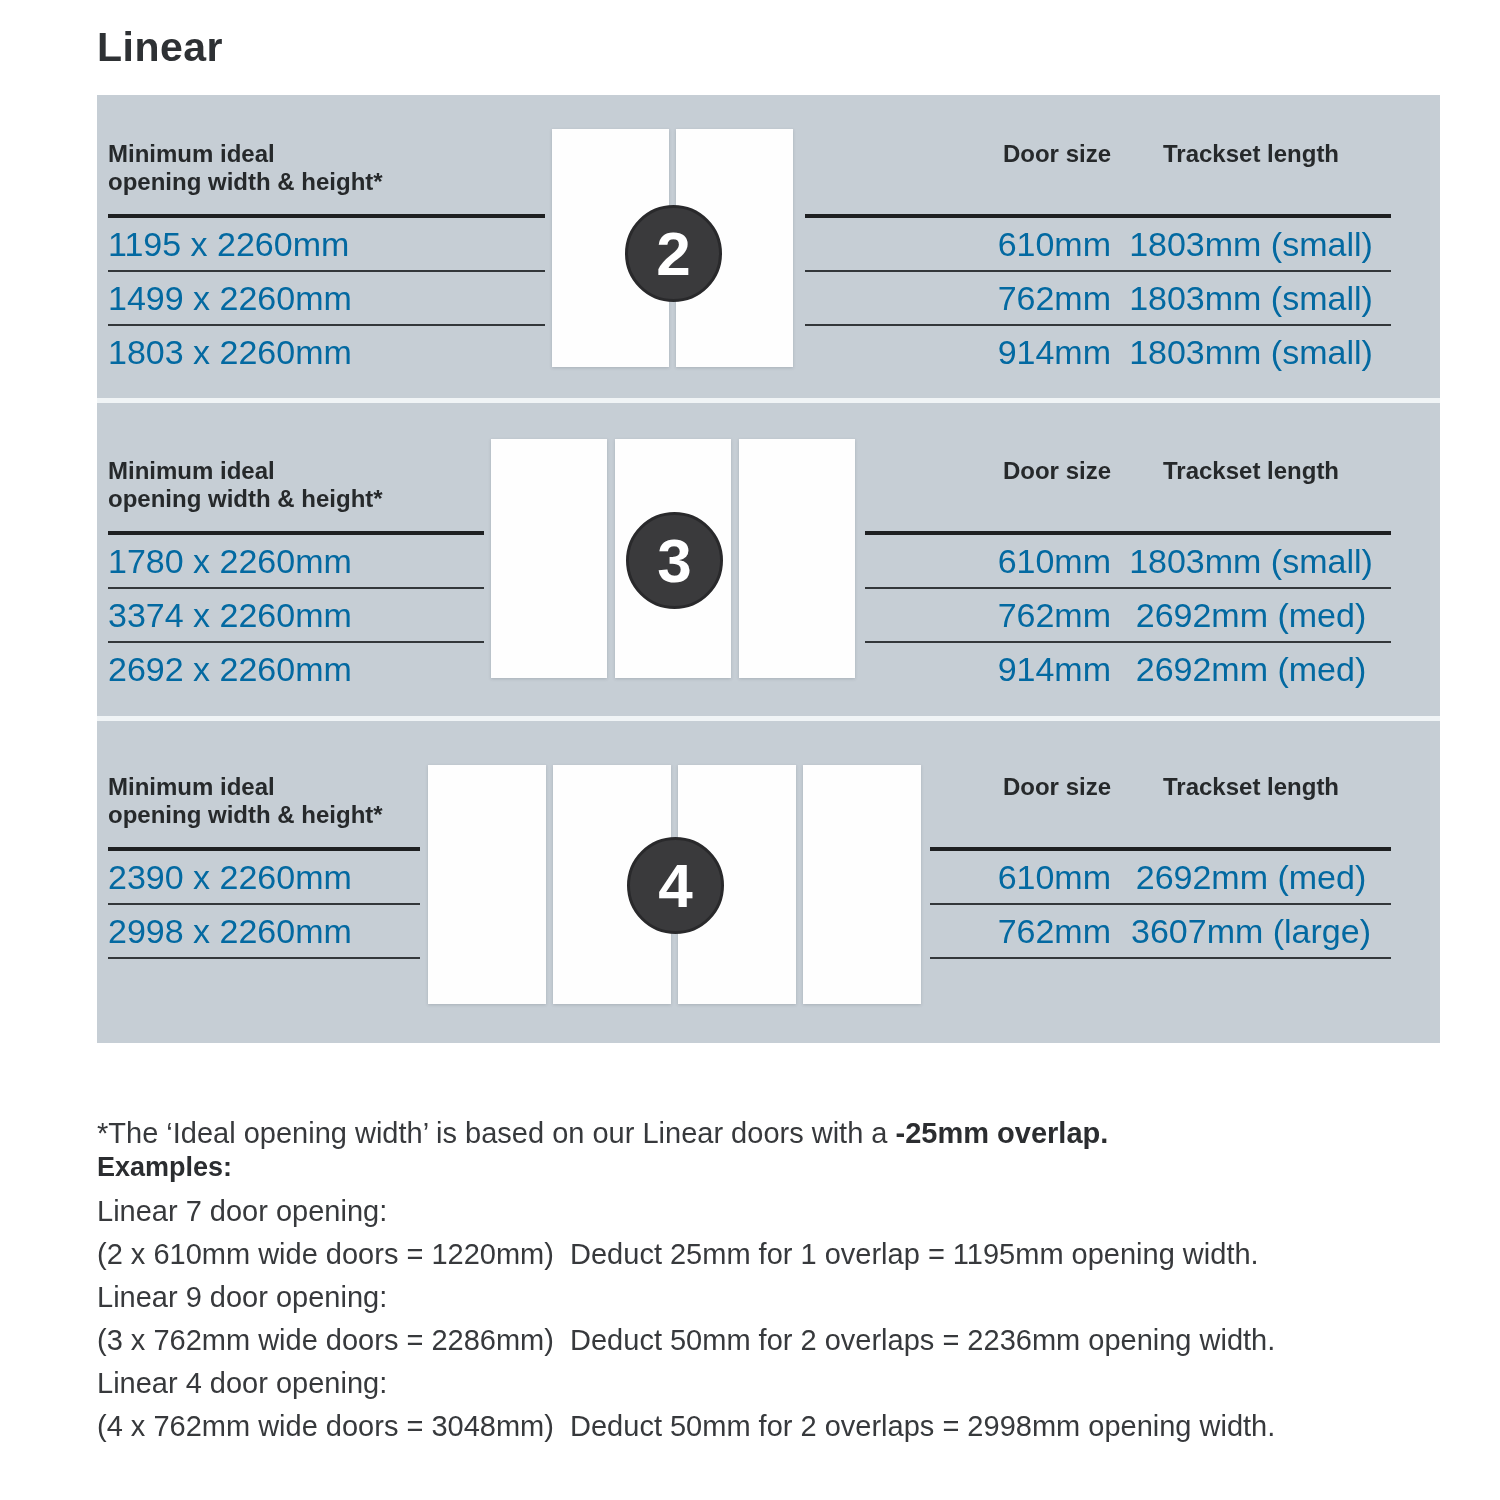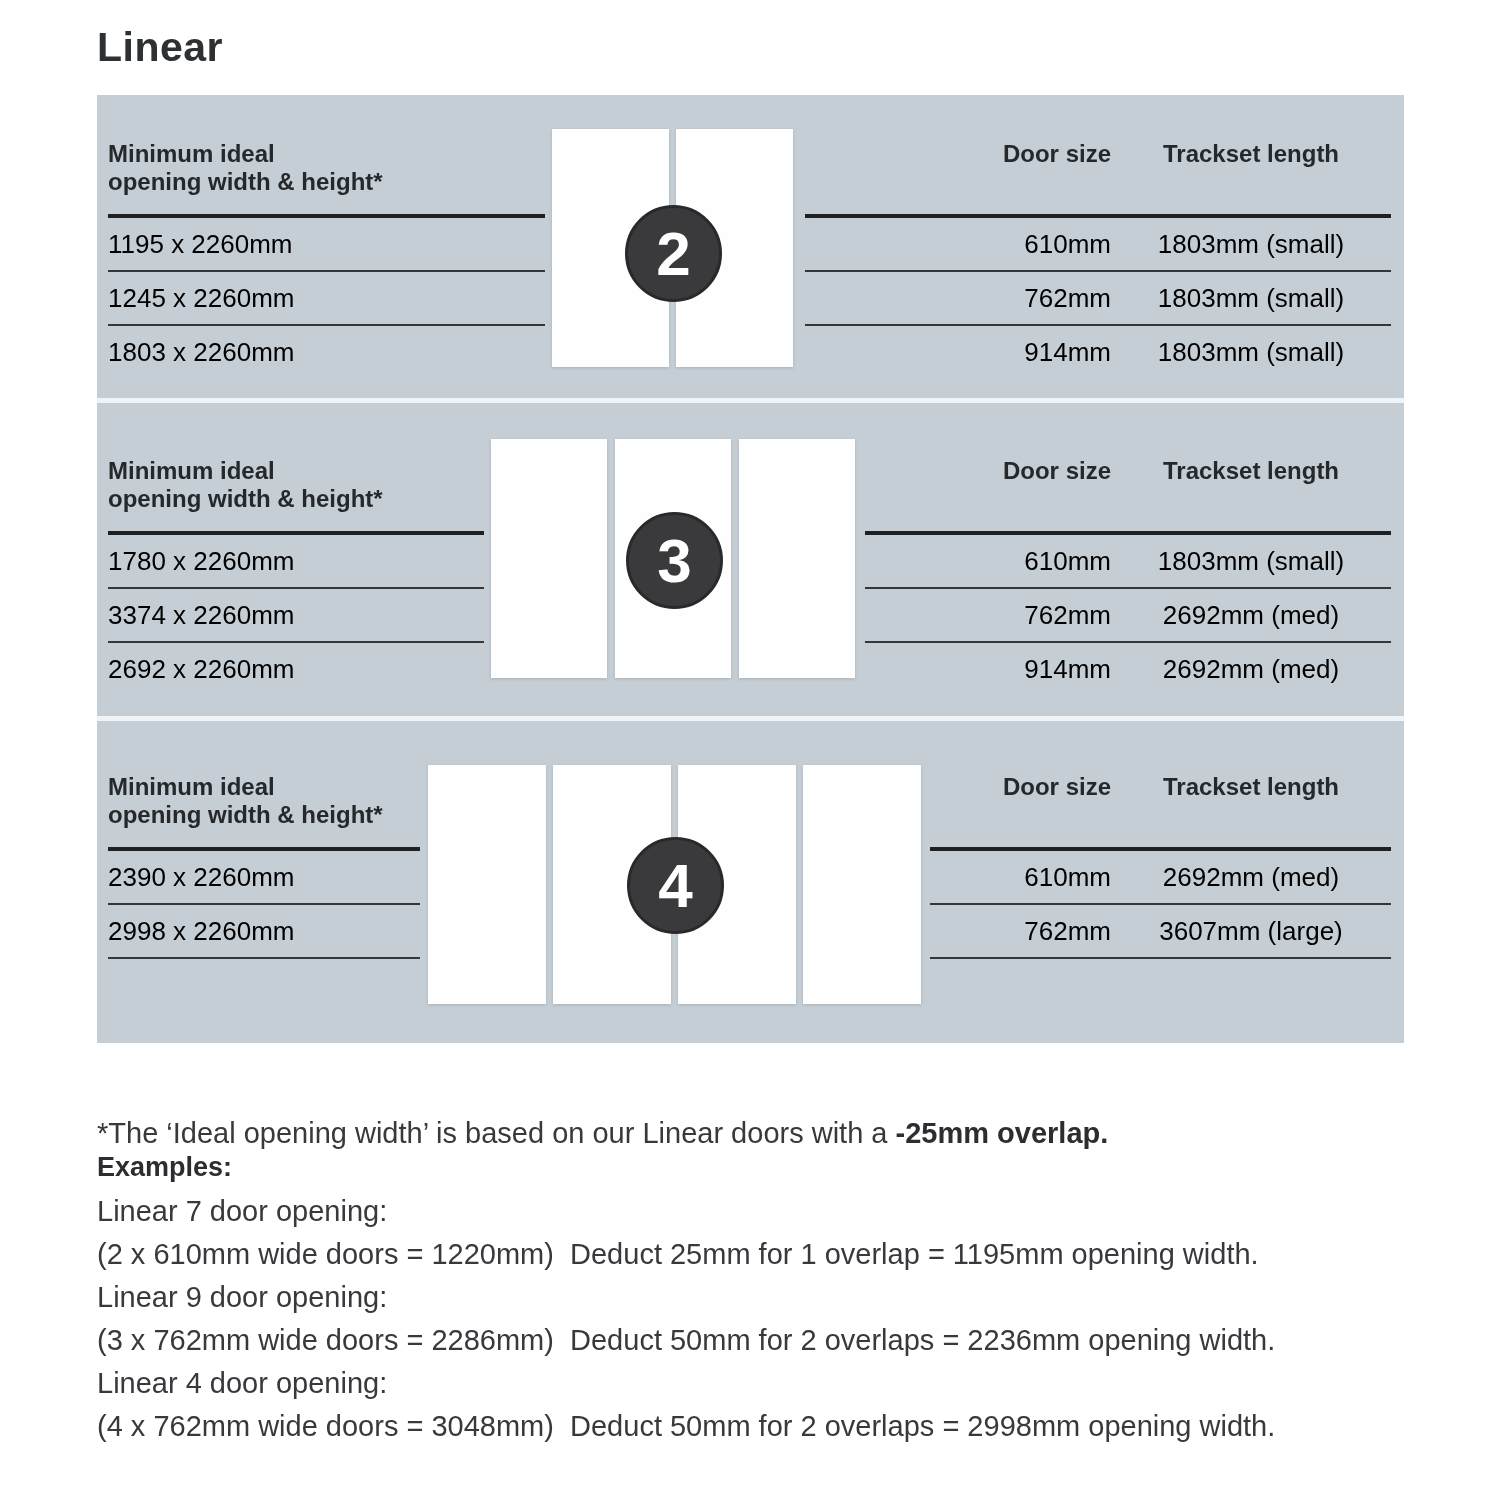--- a/index.html
+++ b/index.html
@@ -10,34 +10,35 @@
     color:#26292b;
     overflow:hidden;
   }
   .title {
     position:absolute; left:97px; top:24px; margin:0;
     font-size:41px; font-weight:700; color:#2e3134; letter-spacing:0.5px;text-align:right;
   }
   .panel {
     position:absolute; left:97px; top:95px; width:1307px; height:948px;
     background:#c6ced5;
+    padding-left:36px;
   }
   .sep {
     position:absolute; left:0; width:100%; height:5px; background:#f0f4f6;
   }
   .sep.s1 { top:303px; }
   .sep.s2 { top:621px; }
 
   
   .tbl { position:absolute; }
   .tbl-head { height:74px; font-size:24px; font-weight:700; line-height:28px; color:#26292b; }
   .thick { border-top:4px solid #1e2022; }
   .row {
     height:52px; display:flex; align-items:center;
-    font-size:26px; color:#000000;
+    font-size:34px; color:#0369a1;
     border-bottom:2px solid #33373a;
   }
   .row.noline { border-bottom:none; }
 
   .lt { left:11px; }
   .lt-s1 { top:45px;  width:437px; }
   .lt-s2 { top:362px; width:376px; }
   .lt-s3 { top:678px; width:312px; }
 
   .rt-s1 { left:708px; top:45px;  width:586px; }
@@ -93,21 +94,21 @@
 
 <div class="panel">
 
   <div class="tbl lt lt-s1">
     <div class="tbl-head">
       <div>Minimum ideal</div>
       <div>opening width &amp; height*</div>
     </div>
     <div class="thick"></div>
     <div class="row">1195 x 2260mm</div>
-    <div class="row">1245 x 2260mm</div>
+    <div class="row">1499 x 2260mm</div>
     <div class="row noline">1803 x 2260mm</div>
   </div>
 
   <div class="doors doors-s1">
     <div class="door"></div>
     <div class="door"></div>
   </div>
   <div class="badge badge-s1">2</div>
 
   <div class="tbl rt-s1">

